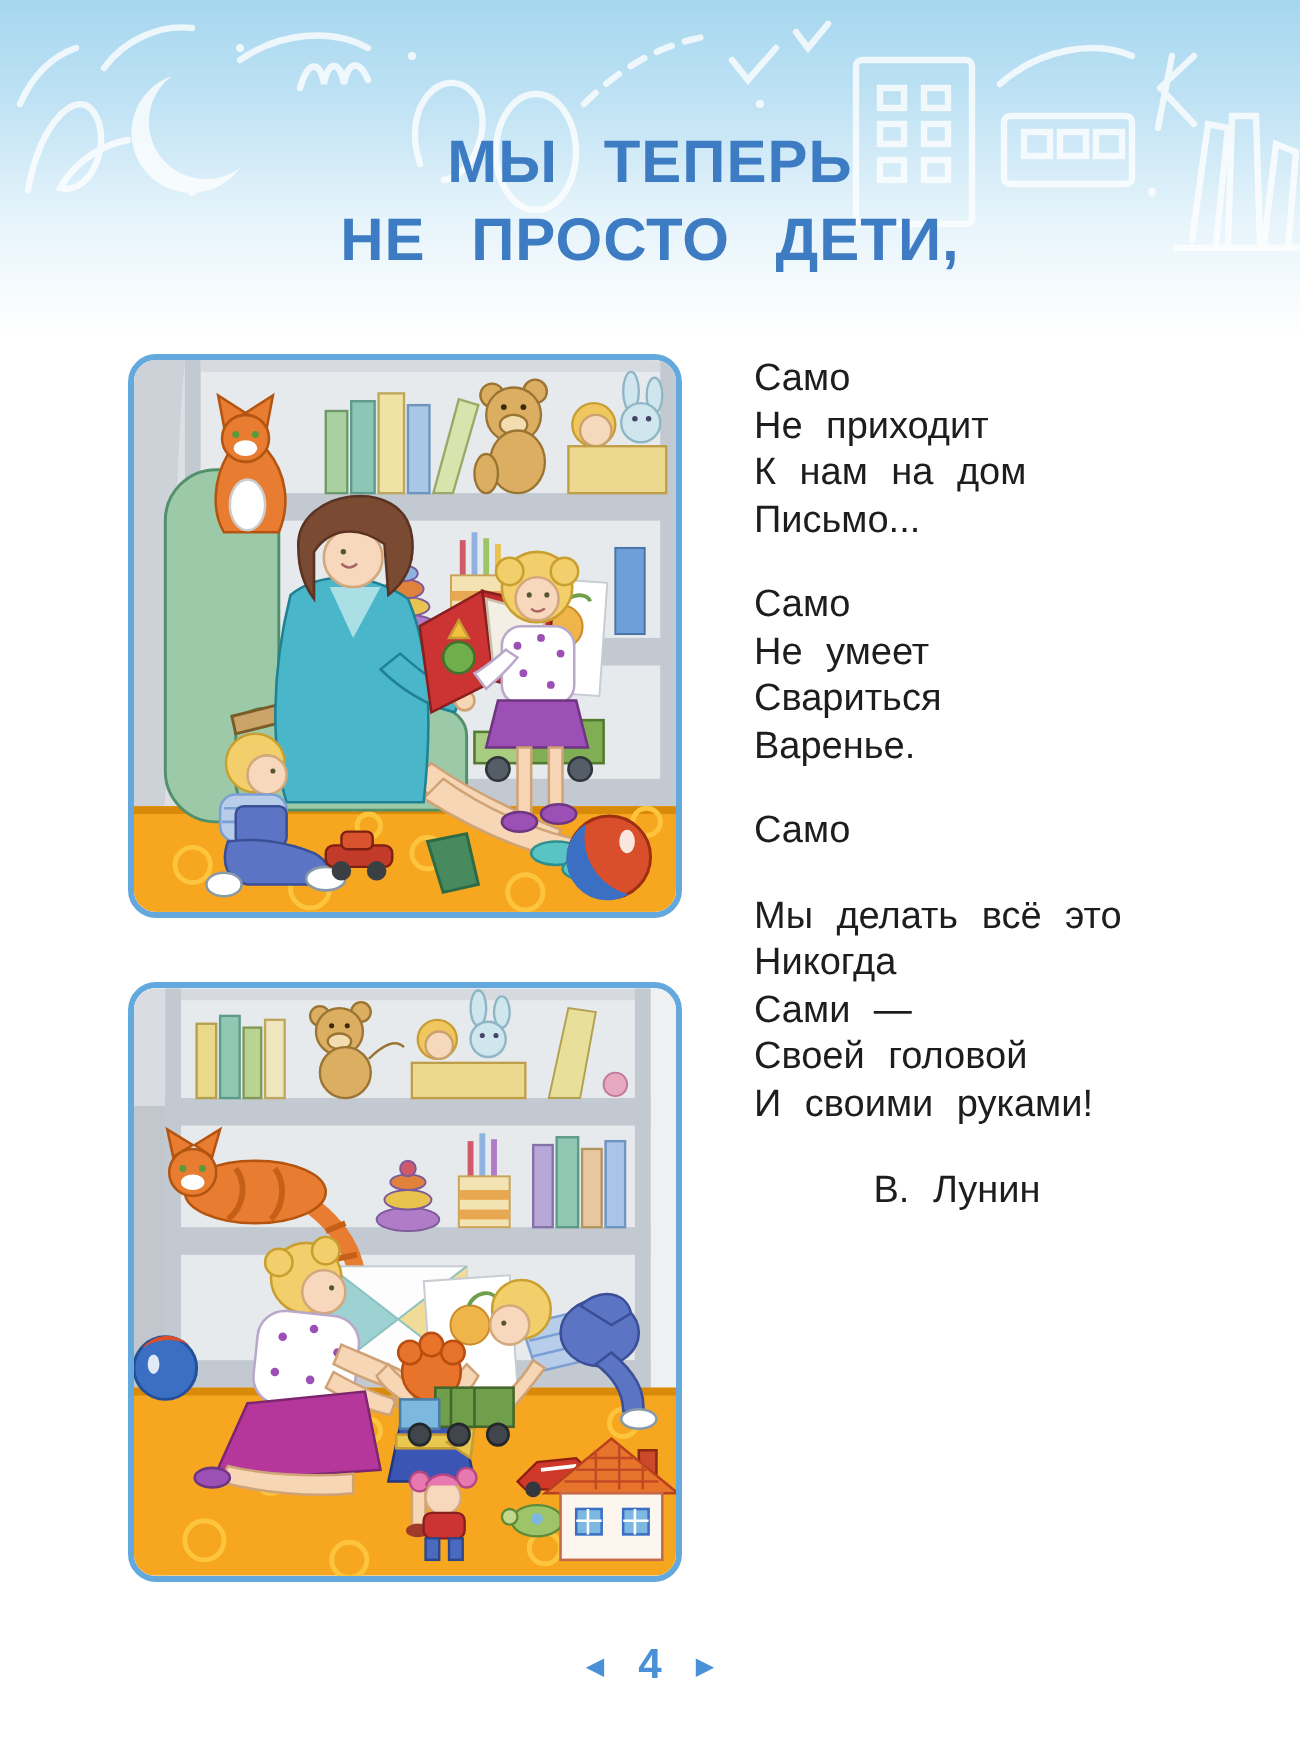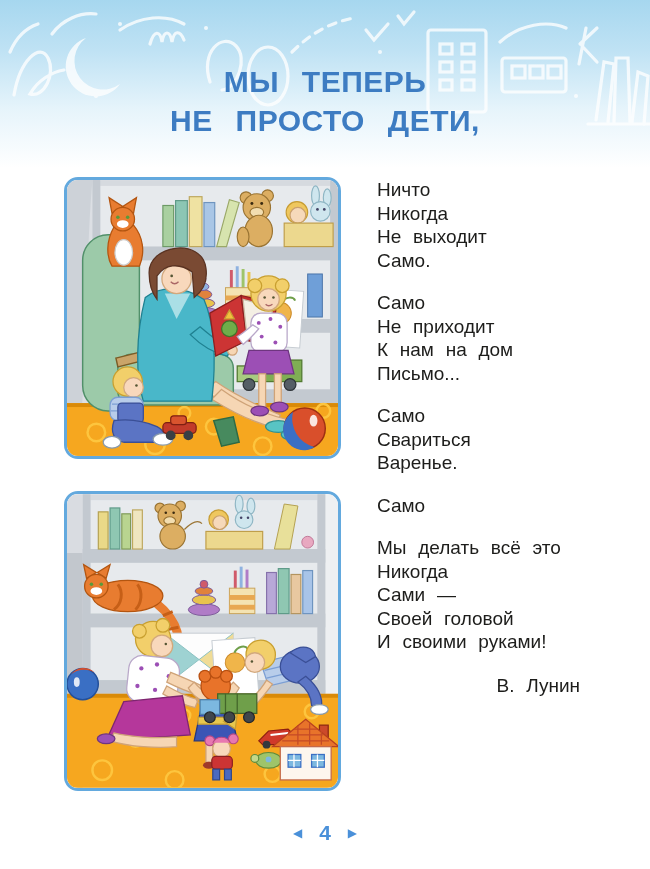--- a/index.html
+++ b/index.html
@@ -17,21 +17,21 @@
         overflow:hidden;background:#fff;box-sizing:border-box;}
   .illo.first{top:177px;width:277px;height:282px;}
   .illo.second{top:491px;width:277px;height:300px;}
   .illo svg{display:block;width:100%;height:100%;}
   
   .poem{position:absolute;left:377px;top:178px;width:265px;color:#1d1d1b;
         font-size:19px;line-height:23.5px;word-spacing:.34em;}
   .poem-title{font-weight:bold;font-size:20px;margin:0 0 22px 0;word-spacing:.42em;}
   .stanza{margin:0 0 19px 0;}
   .stanza div{white-space:nowrap;}
-  .attribution{text-align:right;padding-right:62px;margin-top:20px;}
+  .attribution{text-align:center;padding-right:62px;margin-top:20px;}
   
   .pager{position:absolute;top:821px;left:0;width:650px;display:flex;align-items:center;
          justify-content:center;gap:17px;color:#4a90d9;}
   .pager .num{font-size:21px;font-weight:bold;}
   .pager .arrow{font-size:12px;line-height:1;cursor:pointer;}
 </style>
 </head>
 <body>
 
 <div class="page">
@@ -451,33 +451,28 @@
         <rect x="218" y="258" width="52" height="34" fill="#fdf6ee" stroke="#c46a4a"></rect>
         <rect x="226" y="266" width="13" height="13" fill="#7cb8e0" stroke="#3a6fc4"></rect>
         <rect x="250" y="266" width="13" height="13" fill="#7cb8e0" stroke="#3a6fc4"></rect>
         <path d="M232 266 v13 M226 272 h13 M256 266 v13 M250 272 h13" stroke="#ffffff"></path>
       </g>
     </svg>
   </div>
 
   <div class="poem">
     <div class="stanza">
-      <div>Ничто</div>
-      <div>Никогда</div>
-      <div>Не выходит</div>
-      <div>Само.</div>
-    </div>
-    <div class="stanza">
       <div>Само</div>
       <div>Не приходит</div>
       <div>К нам на дом</div>
       <div>Письмо...</div>
     </div>
     <div class="stanza">
       <div>Само</div>
+      <div>Не умеет</div>
       <div>Свариться</div>
       <div>Варенье.</div>
     </div>
     <div class="stanza">
       <div>Само</div>
     </div>
     <div class="stanza">
       <div>Мы делать всё это</div>
       <div>Никогда</div>
       <div>Сами —</div>

